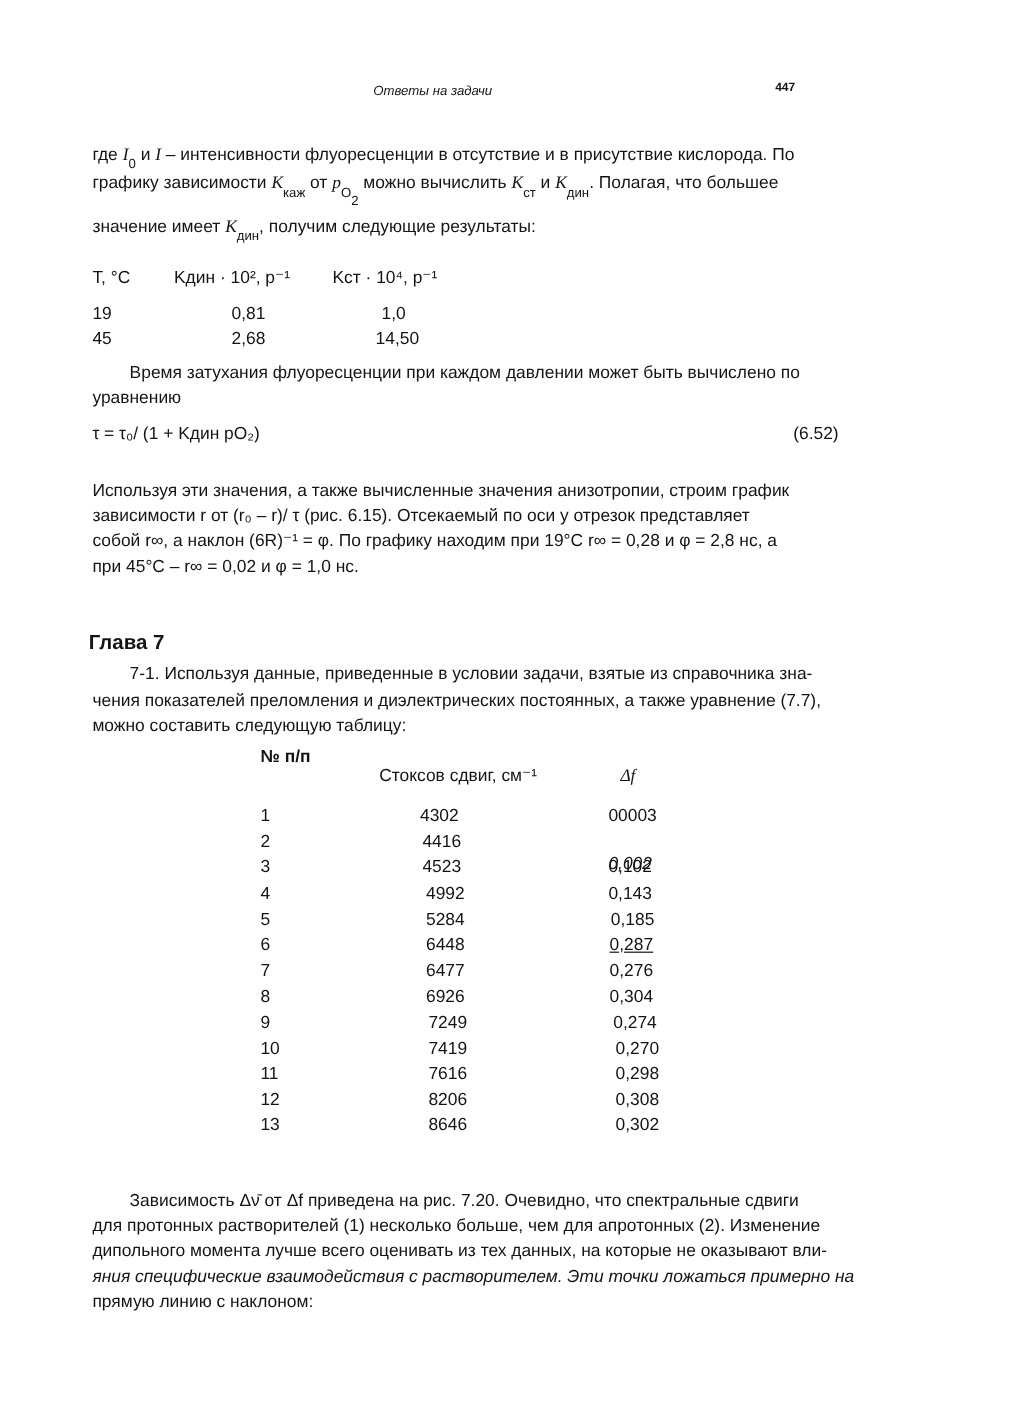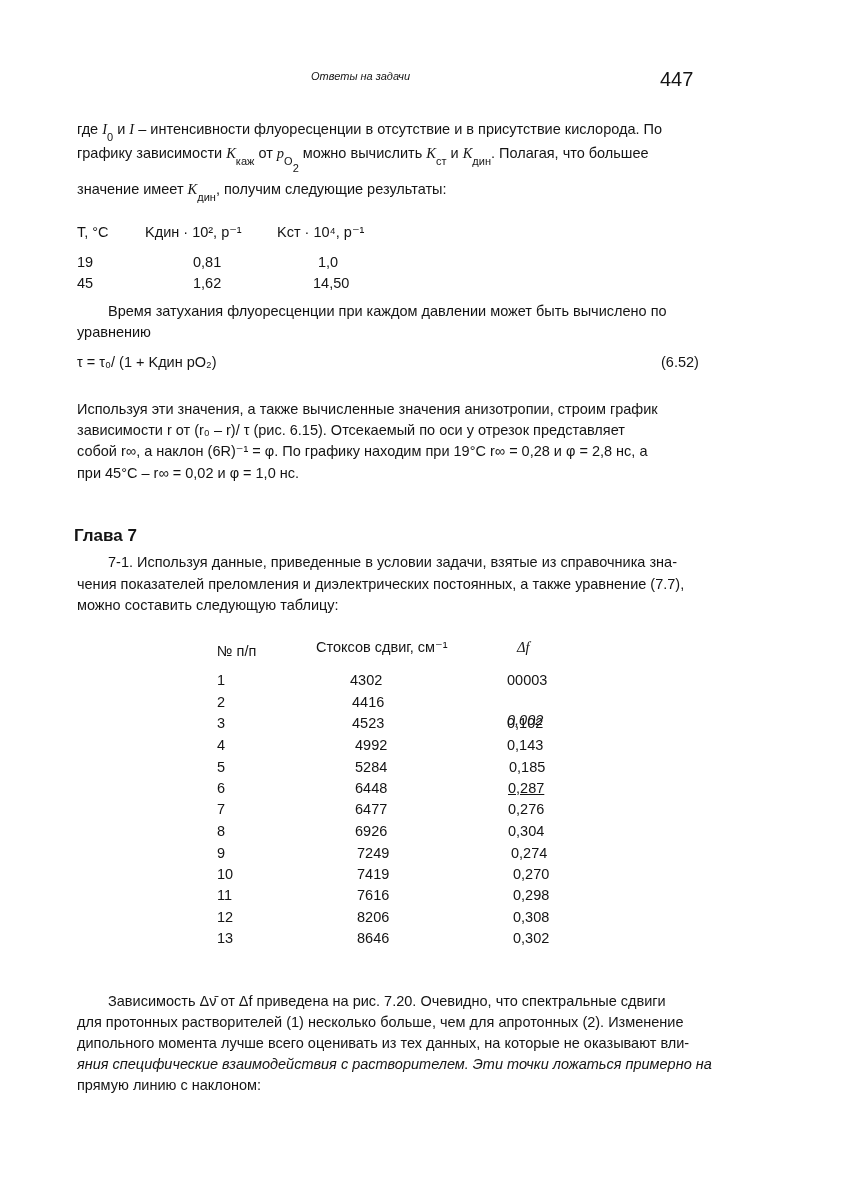--- a/index.html
+++ b/index.html
@@ -2,21 +2,21 @@
 <html><head>
 <meta charset="utf-8">
 <style>
   html, body { margin:0; padding:0; background:#ffffff; }
   body { width:846px; height:1190px; position:relative; overflow:hidden;
          font-family:"Liberation Sans", "DejaVu Sans", sans-serif; color:#141414; font-size:14.5px; }
   .abs { position:absolute; white-space:nowrap; }
   .it { font-style:italic; font-family:"Liberation Serif", "DejaVu Serif", serif; }
   sub { font-size:11px; vertical-align:-7px; line-height:0; }
   .hdr-title { left:311px; top:70px; font-style:italic; font-size:11px; }
-  .hdr-page { left:660px; top:68px; font-weight:normal; font-size:20px; }
+  .hdr-page { left:646px; top:68px; font-weight:bold; font-size:10px; }
   .chap { left:74px; top:526px; font-weight:bold; font-size:17px; }
   .tcell { position:absolute; white-space:nowrap; }
   .eqnum { left:661px; top:354px; }
 </style>
 </head>
 <body>
 
 <div>
 
   <div class="abs hdr-title">Ответы на задачи</div>
@@ -35,21 +35,21 @@
   <div>
     <div class="tcell" style="left:77px; top:224px;">T, °C</div>
     <div class="tcell" style="left:145px; top:224px;">Kдин · 10², p⁻¹</div>
     <div class="tcell" style="left:277px; top:224px;">Kст · 10⁴, p⁻¹</div>
 
     <div class="tcell" style="left:77px; top:254px;">19</div>
     <div class="tcell" style="left:193px; top:254px;">0,81</div>
     <div class="tcell" style="left:318px; top:254px;">1,0</div>
 
     <div class="tcell" style="left:77px; top:275px;">45</div>
-    <div class="tcell" style="left:193px; top:275px;">1,62</div>
+    <div class="tcell" style="left:193px; top:275px;">2,68</div>
     <div class="tcell" style="left:313px; top:275px;">14,50</div>
   </div>
 
   <div class="abs" style="left:108px; top:303px;">Время затухания флуоресценции при каждом давлении может быть вычислено по</div>
   <div class="abs" style="left:77px; top:324px;">уравнению</div>
 
   <div class="abs" style="left:77px; top:354px;">τ = τ₀/ (1 + Kдин pO₂)</div>
   <div class="abs eqnum">(6.52)</div>
 
   <div class="abs" style="left:77px; top:401px;">Используя эти значения, а также вычисленные значения анизотропии, строим график</div>
@@ -57,21 +57,21 @@
   <div class="abs" style="left:77px; top:443px;">собой r∞, а наклон (6R)⁻¹ = φ. По графику находим при 19°C r∞ = 0,28 и φ = 2,8 нс, а</div>
   <div class="abs" style="left:77px; top:465px;">при 45°C – r∞ = 0,02 и φ = 1,0 нс.</div>
 
   <div class="abs chap">Глава 7</div>
 
   <div class="abs" style="left:108px; top:554px;">7-1. Используя данные, приведенные в условии задачи, взятые из справочника зна-</div>
   <div class="abs" style="left:77px; top:576px;">чения показателей преломления и диэлектрических постоянных, а также уравнение (7.7),</div>
   <div class="abs" style="left:77px; top:597px;">можно составить следующую таблицу:</div>
 
   <div>
-    <div class="tcell" style="left:217px; top:643px;">№ п/п</div>
+    <div class="tcell" style="left:217px; top:623px;font-weight:bold;">№ п/п</div>
     <div class="tcell" style="left:316px; top:639px;">Стоксов сдвиг, см⁻¹</div>
     <div class="tcell it" style="left:517px; top:639px;">Δf</div>
 
     <div class="tcell" style="left:217px; top:672px;">1</div>
     <div class="tcell" style="left:350px; top:672px;">4302</div>
     <div class="tcell" style="left:507px; top:672px;">00003</div>
 
     <div class="tcell" style="left:217px; top:694px;">2</div>
     <div class="tcell" style="left:352px; top:694px;">4416</div>
     <div class="tcell" style="left:507px; top:712px;font-style:italic;">0,002</div>

